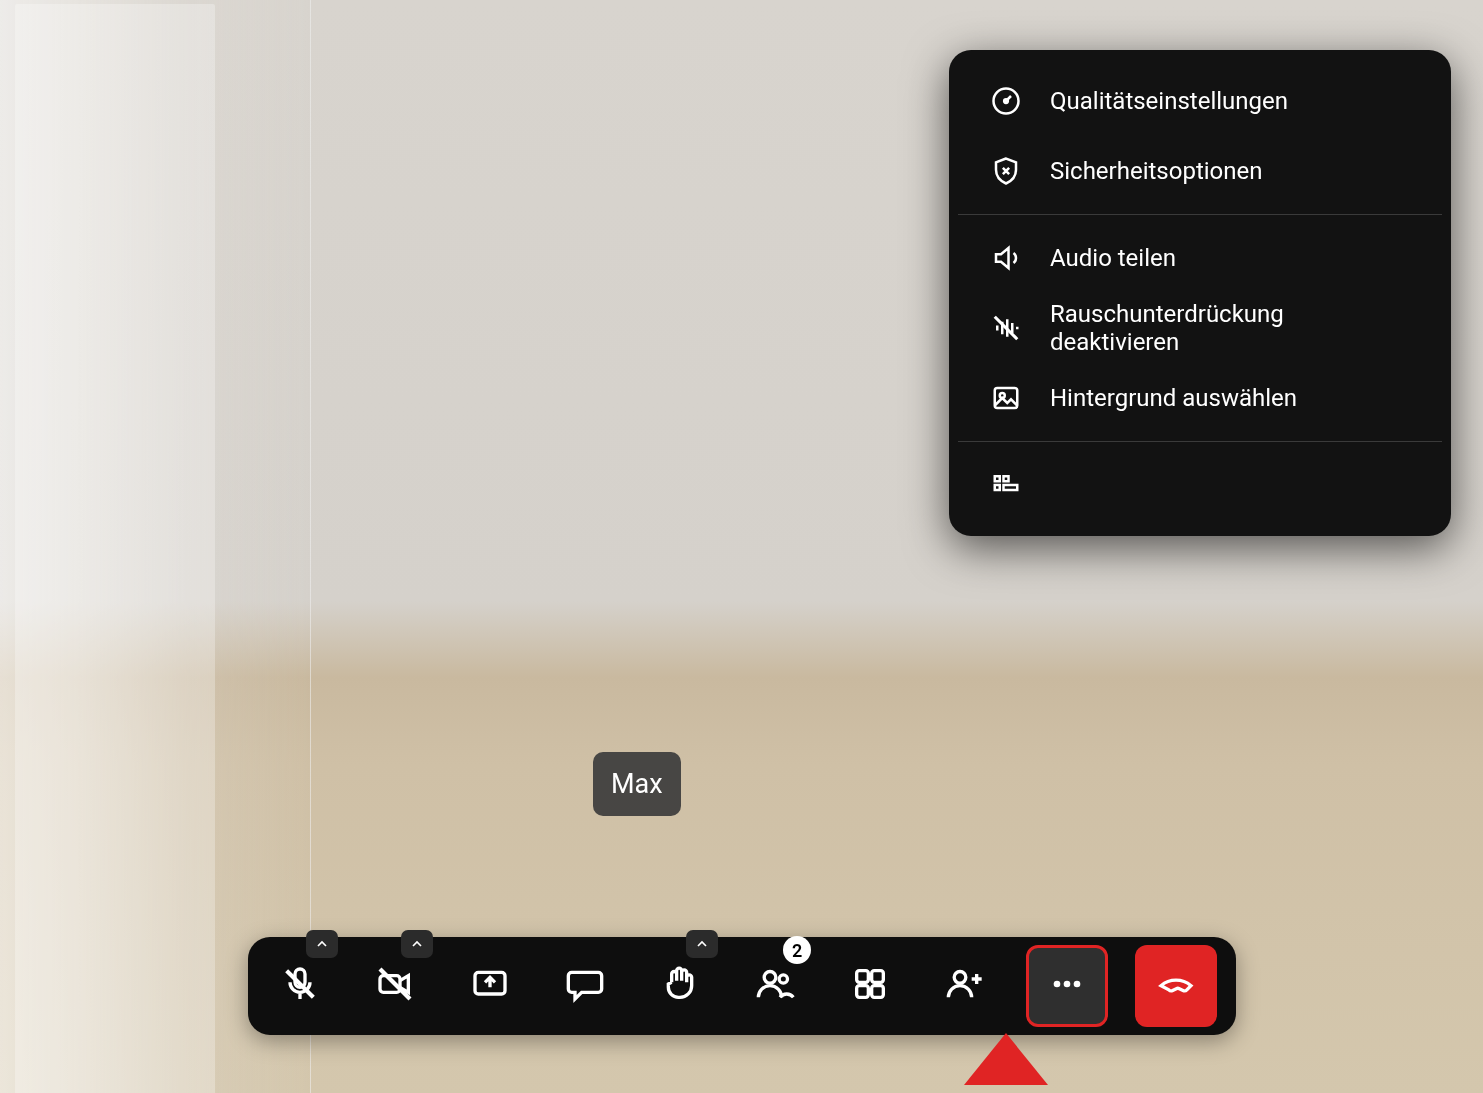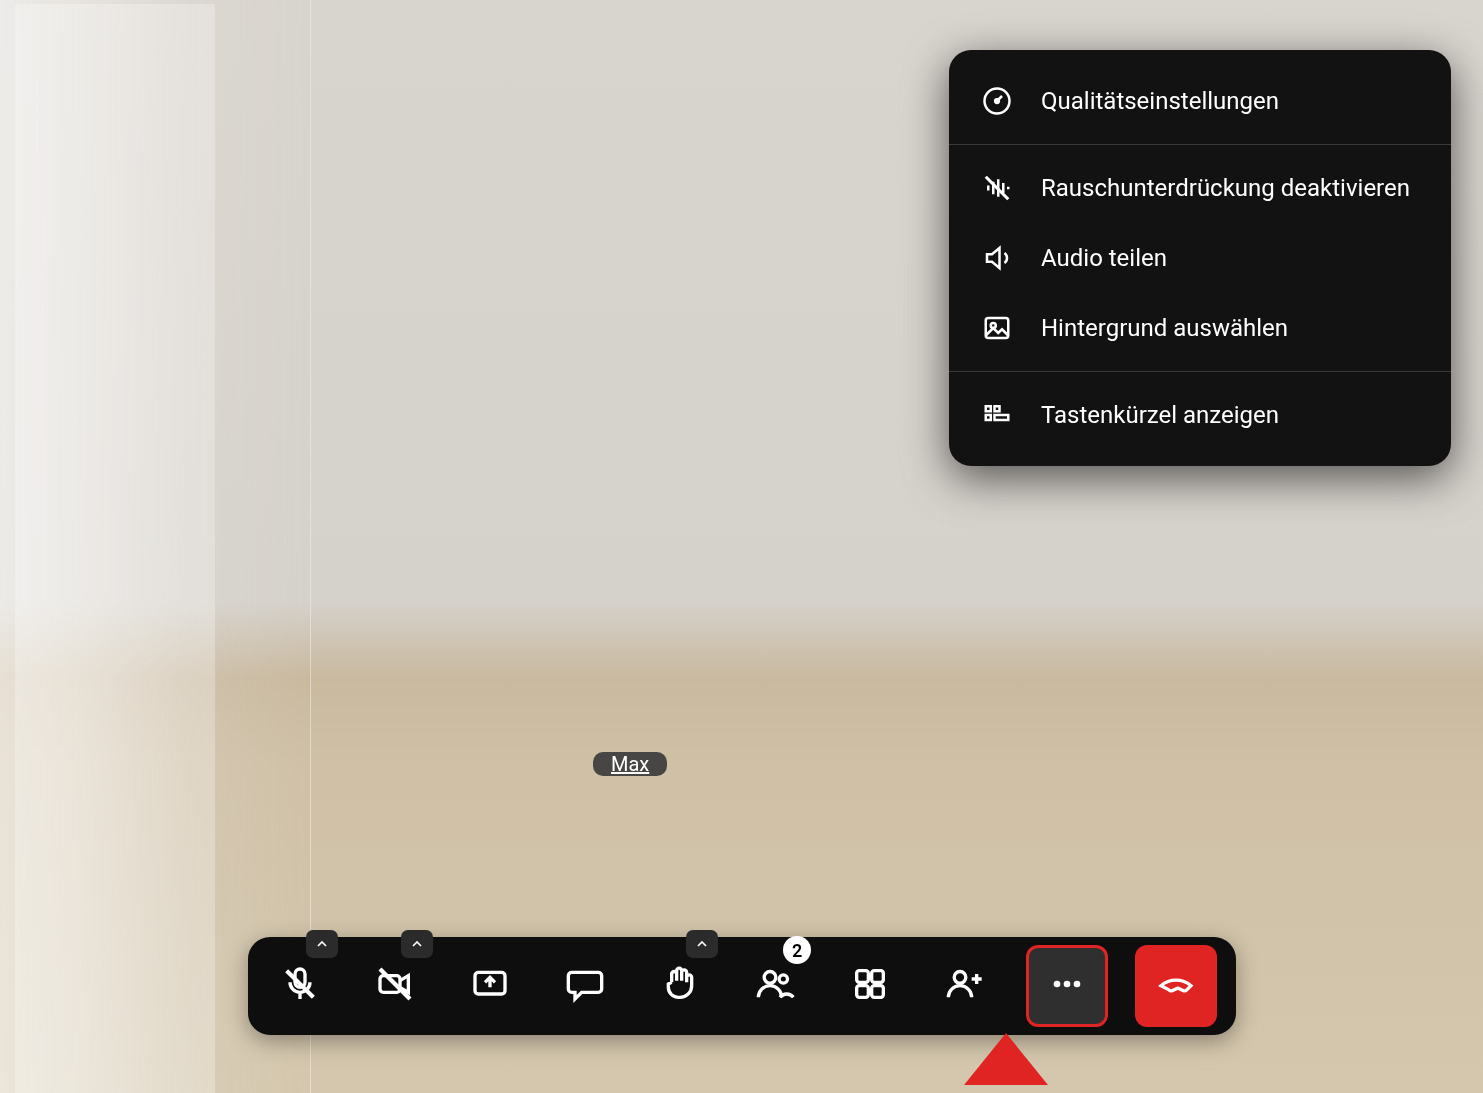--- a/index.html
+++ b/index.html
@@ -49,25 +49,24 @@
       border-radius: 2px;
     }
 
     
     .name-tag {
       position: absolute;
       left: 593px;
       top: 752px;
       background: rgba(60,60,60,0.92);
       color: #fff;
-      font-size: 20px;
-      padding: 0 18px;
+      font-size: 27px;
+      padding: 16px 18px;
       border-radius: 10px;
       font-weight: 400;
-      text-decoration: underline;
     }
 
     
     .toolbar {
       position: absolute;
       bottom: 58px;
       left: 50%;
       transform: translateX(-50%);
       background: #0e0e0e;
       border-radius: 22px;
@@ -140,21 +139,21 @@
 
     
     .menu {
       position: absolute;
       top: 50px;
       right: 32px;
       width: 502px;
       background: #121212;
       border-radius: 22px;
       box-shadow: 0 12px 44px rgba(0,0,0,0.6);
-      padding: 16px 0;
+      padding: 16px 9px;
     }
 
     .menu-item {
       display: flex;
       align-items: center;
       height: 70px;
       padding: 0 32px;
       cursor: pointer;
       gap: 28px;
       color: #fff;
@@ -210,42 +209,51 @@
       <svg viewBox="0 0 24 24">
           <circle cx="12" cy="12" r="10"></circle>
           <path d="M12 12 L16 8"></path>
           <circle cx="12" cy="12" r="1.5" fill="#fff"></circle>
         </svg>
     </span>
     <span class="mi-label">Qualitätseinstellungen</span>
   </div>
 
 
+  <div class="menu-item">
+    <span class="mi-icon">
+      <svg viewBox="0 0 24 24">
+          <path d="M12 2 L4 5 v6 c0 5 3.5 9 8 11 4.5-2 8-6 8-11V5 L12 2z"></path>
+          <path d="M9.5 9.5 L14.5 14.5 M14.5 9.5 L9.5 14.5"></path>
+        </svg>
+    </span>
+    <span class="mi-label">Sicherheitsoptionen</span>
+  </div>
 
   <hr class="menu-divider">
 
+
+  <div class="menu-item">
+    <span class="mi-icon">
+      <svg viewBox="0 0 24 24">
+          <path d="M4 9 h4 l6-5 v16 l-6-5 H4 Z"></path>
+          <path d="M18 8 a5 5 0 0 1 0 8"></path>
+        </svg>
+    </span>
+    <span class="mi-label">Audio teilen</span>
+  </div>
 
   <div class="menu-item">
     <span class="mi-icon">
       <svg viewBox="0 0 24 24">
           <path d="M5 10v4M9 7v10M13 5v14M17 8v8M21 11v2"></path>
           <path d="M3 3 L21 21" stroke-width="2.5"></path>
         </svg>
     </span>
     <span class="mi-label">Rauschunterdrückung deaktivieren</span>
-  </div>
-
-  <div class="menu-item">
-    <span class="mi-icon">
-      <svg viewBox="0 0 24 24">
-          <path d="M4 9 h4 l6-5 v16 l-6-5 H4 Z"></path>
-          <path d="M18 8 a5 5 0 0 1 0 8"></path>
-        </svg>
-    </span>
-    <span class="mi-label">Audio teilen</span>
   </div>
 
   <div class="menu-item">
     <span class="mi-icon">
       <svg viewBox="0 0 24 24">
           <rect x="3" y="4" width="18" height="16" rx="2"></rect>
           <circle cx="9" cy="10" r="2"></circle>
           <path d="M3 18 l6-6 4 4 3-3 5 5"></path>
         </svg>
     </span>
@@ -258,21 +266,20 @@
 
   <div class="menu-item">
     <span class="mi-icon">
       <svg viewBox="0 0 24 24">
           <rect x="3" y="5" width="4" height="4"></rect>
           <rect x="10" y="5" width="4" height="4"></rect>
           <rect x="3" y="12" width="4" height="4"></rect>
           <rect x="10" y="12" width="11" height="4"></rect>
         </svg>
     </span>
-    <span class="mi-label">Tastenkürzel anzeigen</span>
   </div>
 
 </div>
 
 <div class="toolbar">
 
   <div class="tb-btn">
     <span>
       <svg viewBox="0 0 24 24">
           <rect x="9" y="3" width="6" height="11" rx="3"></rect>

